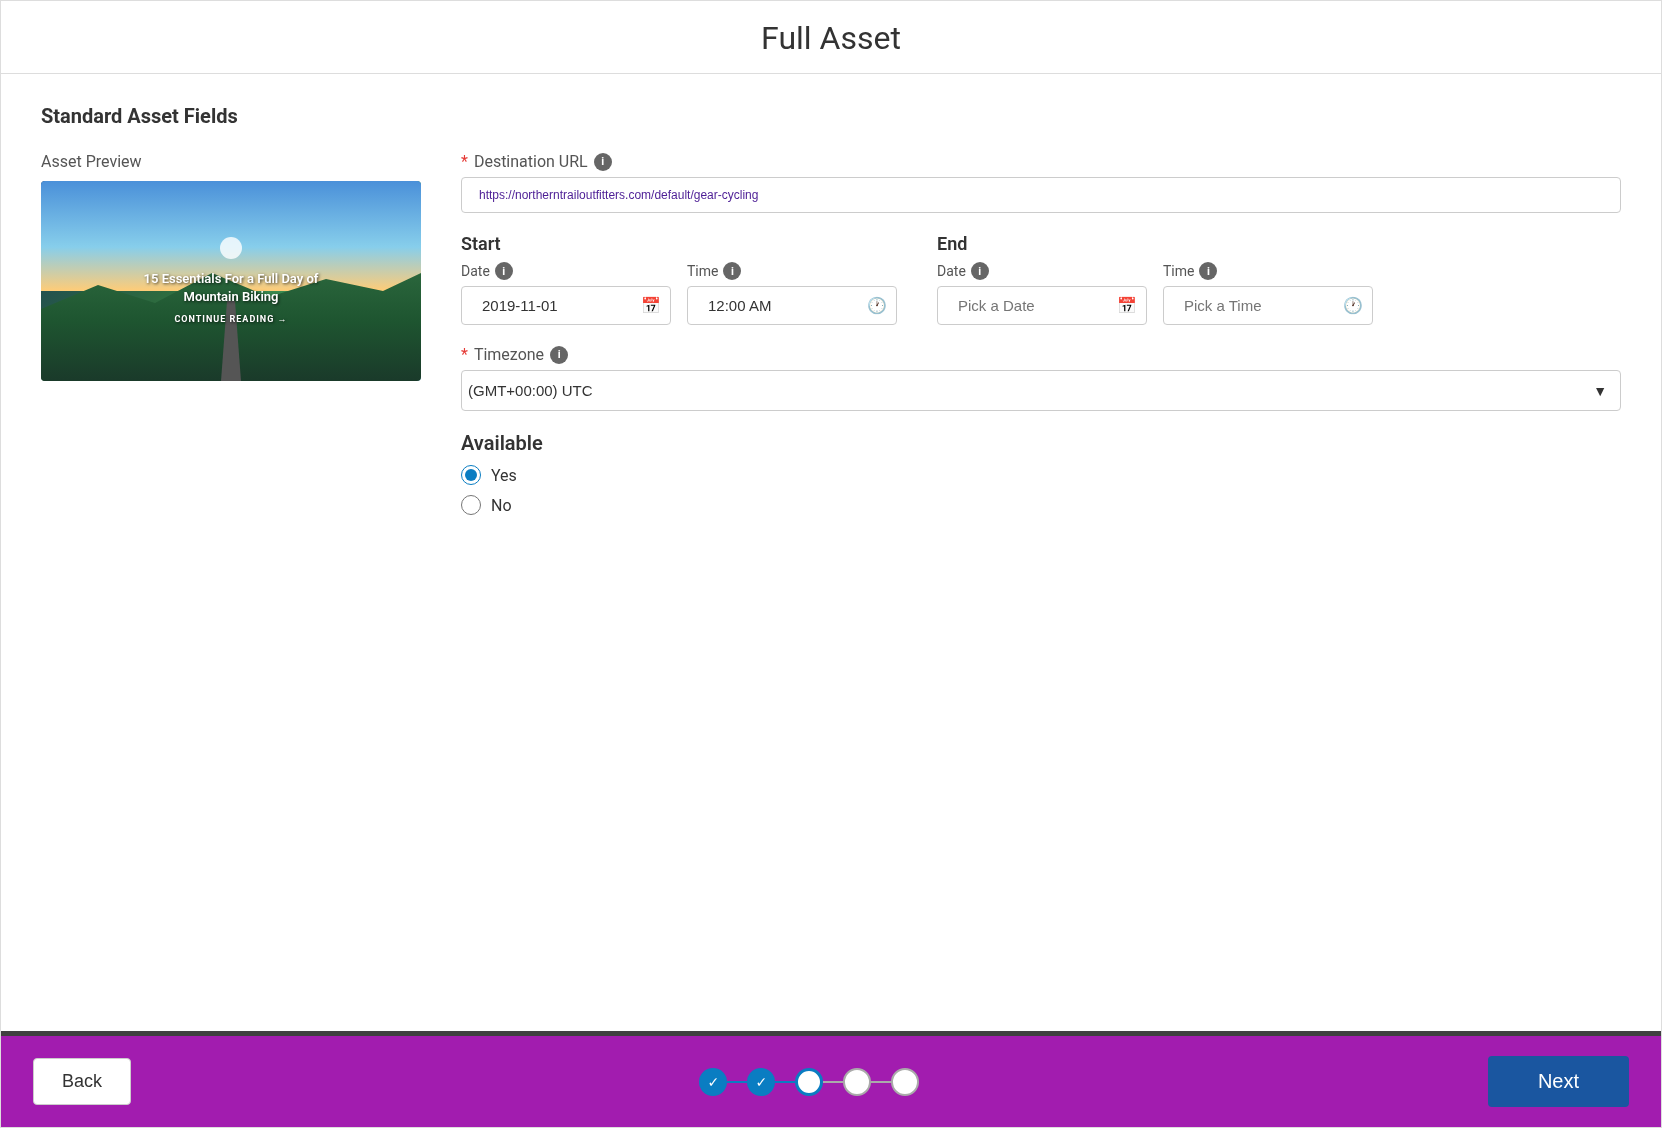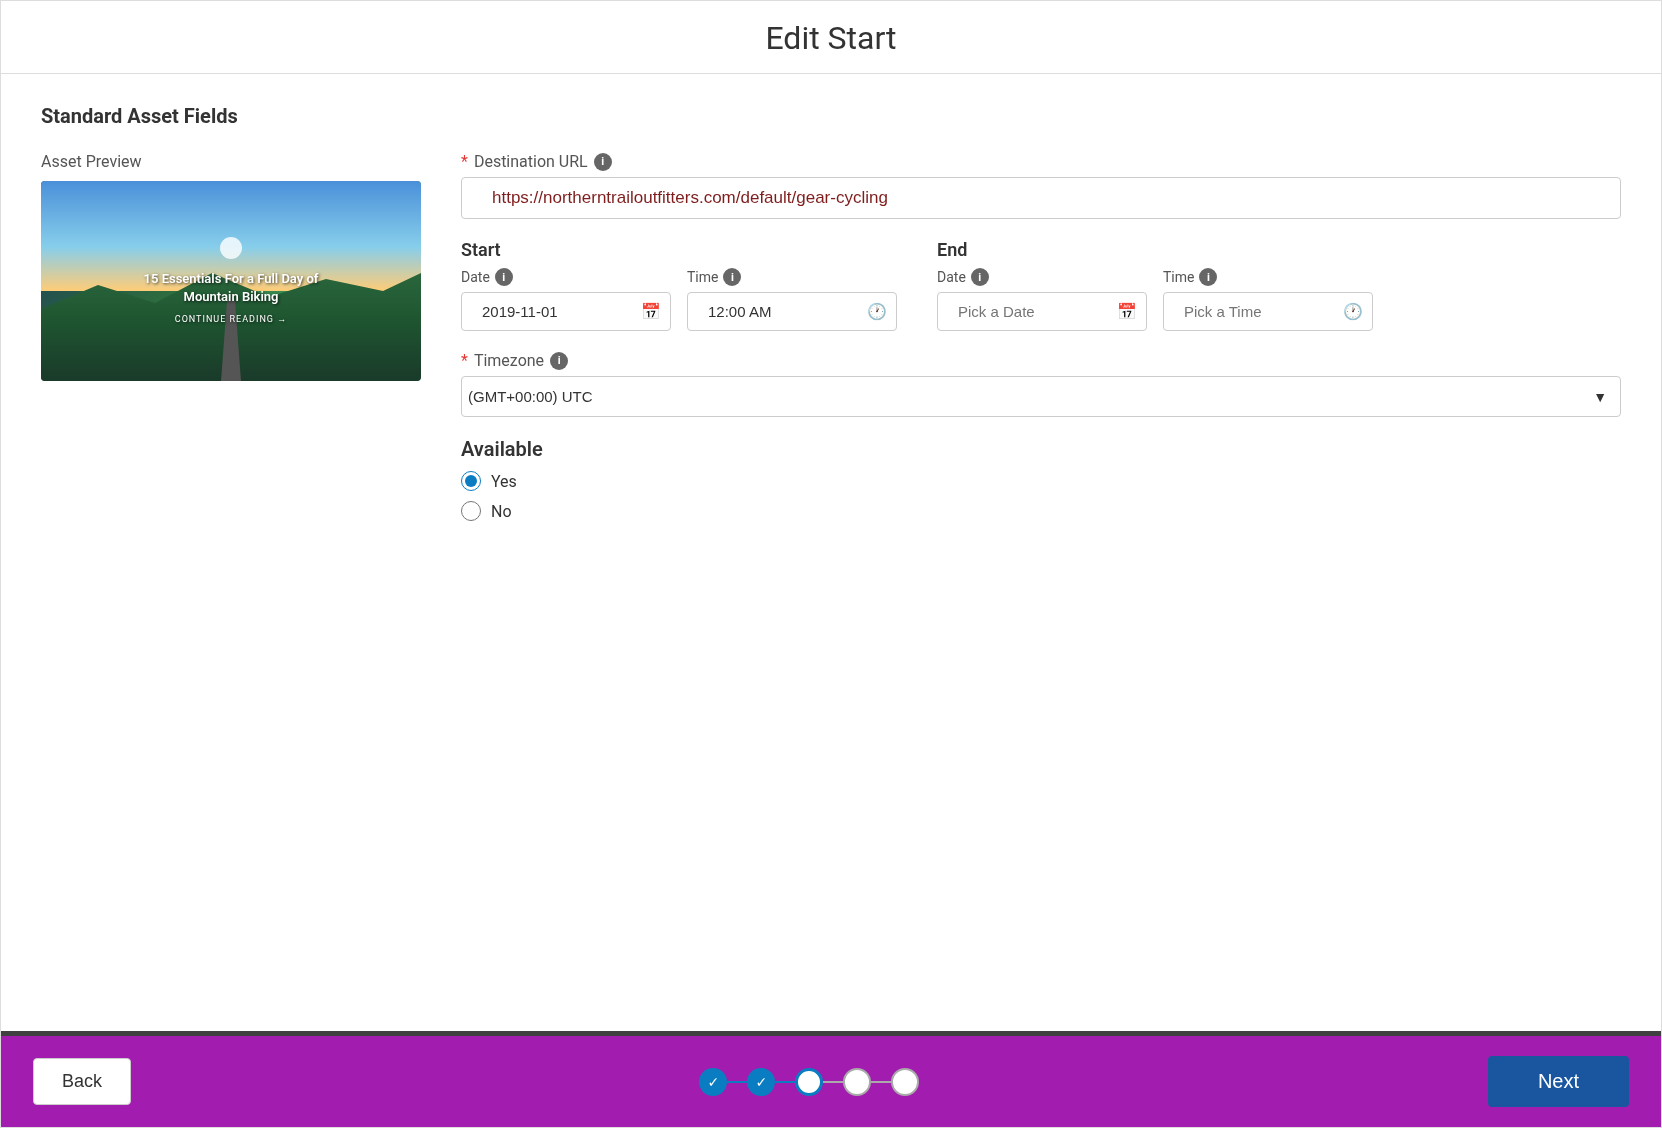--- a/index.html
+++ b/index.html
@@ -86,21 +86,21 @@
       color: white;
       text-align: center;
       font-size: 13px;
       font-weight: 600;
       line-height: 1.4;
       text-shadow: 1px 1px 3px rgba(0,0,0,0.7);
       width: 200px;
     }
     .asset-image-subtext {
       font-size: 9px;
-      font-weight: 400;
+      font-weight: 700;
       letter-spacing: 1px;
       margin-top: 6px;
     }
     .asset-image-icon {
       display: inline-block;
       width: 22px;
       height: 22px;
       background: rgba(255,255,255,0.8);
       border-radius: 50%;
       margin-bottom: 6px;
@@ -131,25 +131,25 @@
       height: 18px;
       border-radius: 50%;
       background: #666;
       color: white;
       font-size: 11px;
       font-weight: 700;
       cursor: pointer;
     }
     .field-input {
       width: 100%;
-      padding: 10px 30px;
+      padding: 10px 17px;
       border: 1px solid #ccc;
       border-radius: 4px;
-      font-size: 17px;
-      color: #7f1d1d;
+      font-size: 12px;
+      color: #4c1d95;
       background: white;
     }
     .date-time-block {
       display: flex;
       flex-direction: column;
     }
     .date-time-section-label {
       font-size: 18px;
       font-weight: 600;
       margin-bottom: 8px;
@@ -313,21 +313,21 @@
     .checkmark { font-size: 14px; }
     .dt-pair {
       display: flex;
       gap: 16px;
     }
   </style>
 </head>
 <body>
 
 <header class="page-header">
-  <h1>Edit Start</h1>
+  <h1>Full Asset</h1>
 </header>
 
 <main class="main-content">
   <div class="section-title">Standard Asset Fields</div>
 
   <div class="content-area">
 
     <div class="asset-preview-section">
       <div class="asset-preview-label">Asset Preview</div>
       <div class="asset-image">

